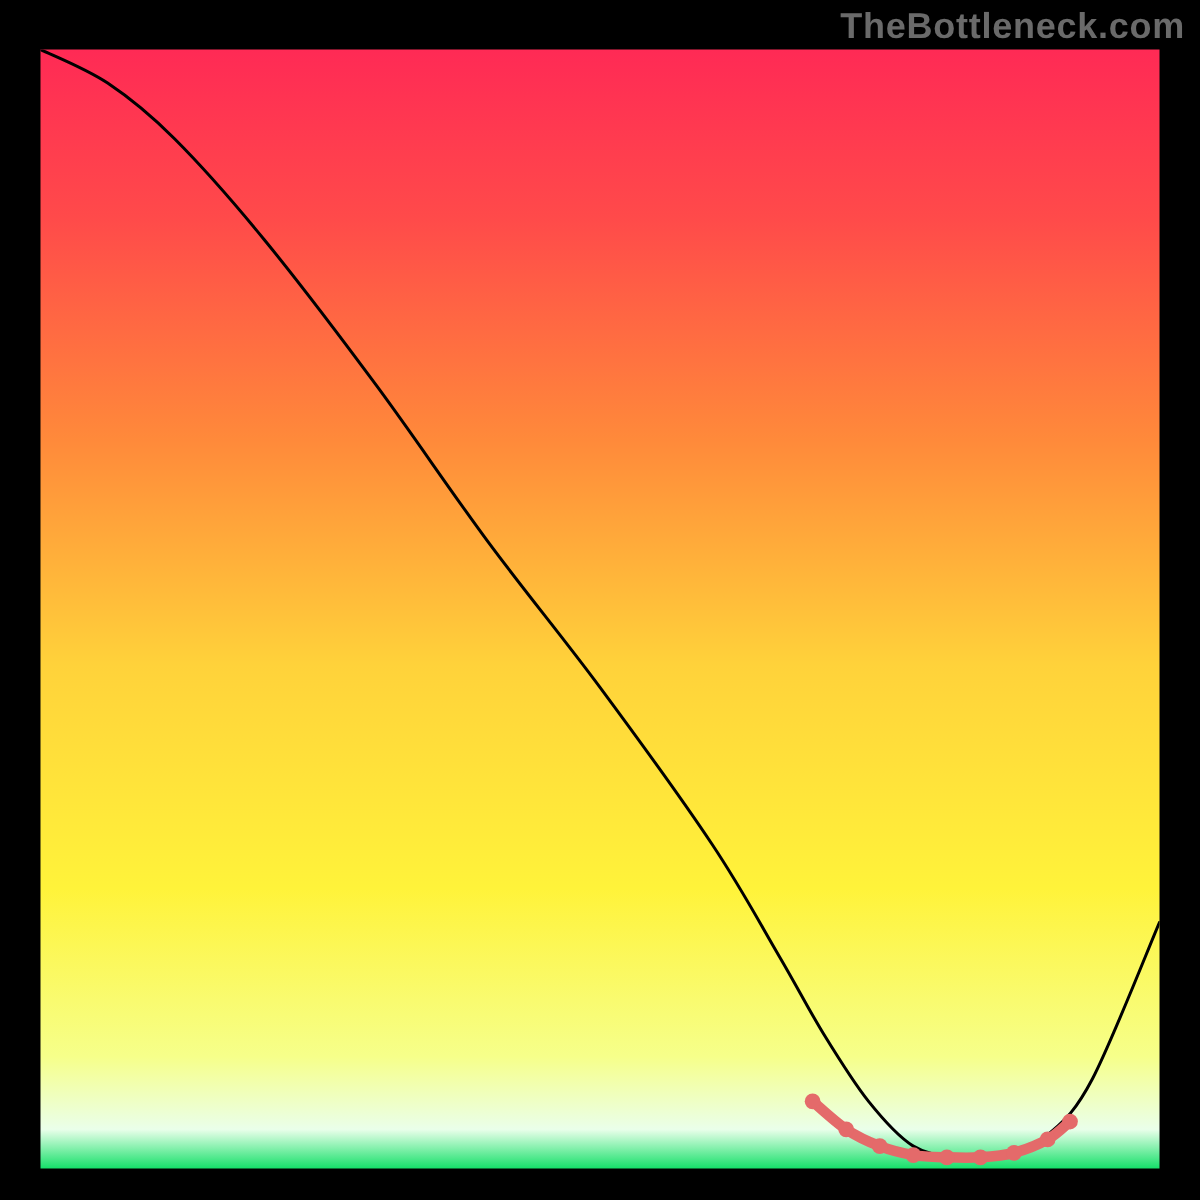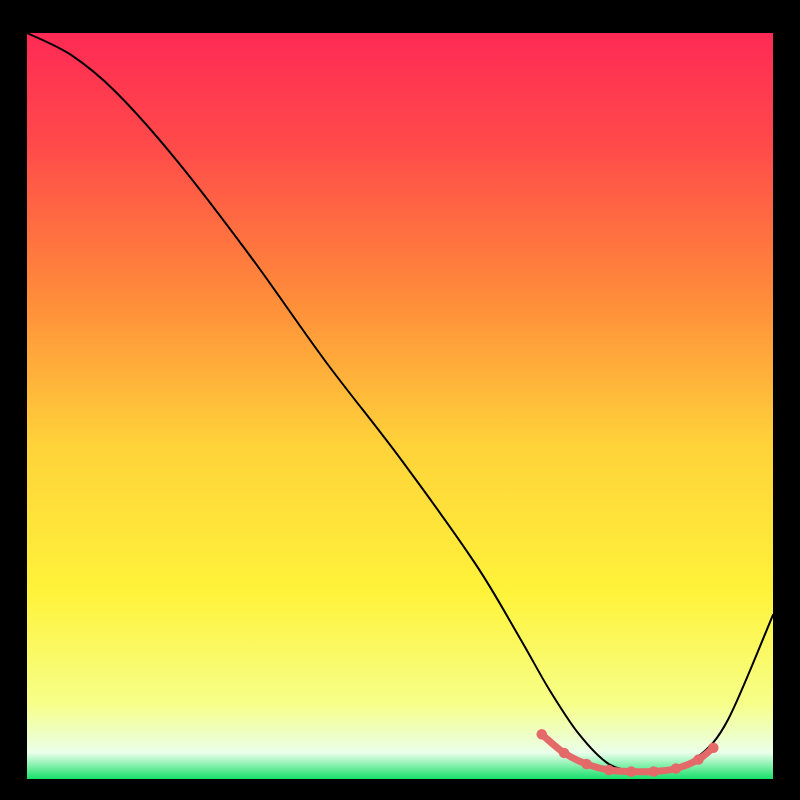--- a/index.html
+++ b/index.html
@@ -68,13 +68,14 @@
           <circle cx="608.88" cy="770.048" r="5.25" fill="#e46a6a"></circle>
           <circle cx="631.26" cy="771.54" r="5.25" fill="#e46a6a"></circle>
           <circle cx="653.64" cy="771.54" r="5.25" fill="#e46a6a"></circle>
           <circle cx="676.02" cy="768.556" r="5.25" fill="#e46a6a"></circle>
           <circle cx="698.4" cy="759.6039999999999" r="5.25" fill="#e46a6a"></circle>
           <circle cx="713.32" cy="747.668" r="5.25" fill="#e46a6a"></circle>
         </g>
   </g>
 </svg>
 
+<div class="watermark">TheBottleneck.com</div>
 </div>
 
 </body></html>

